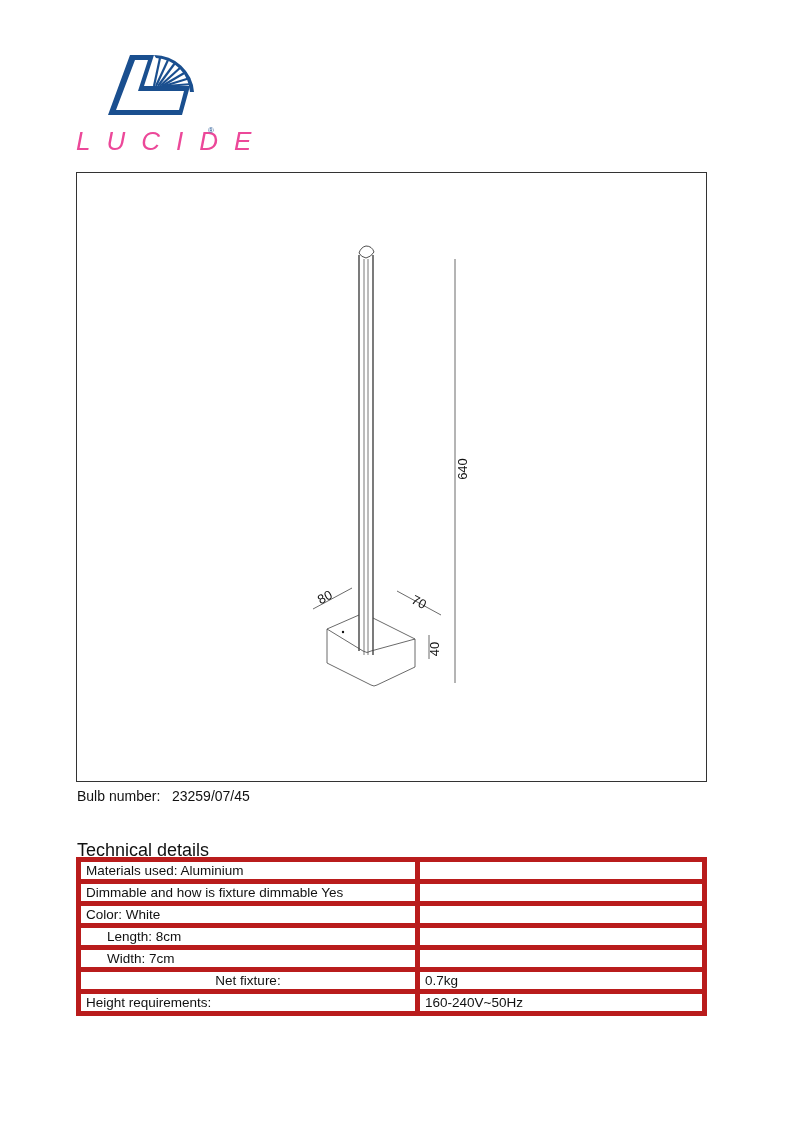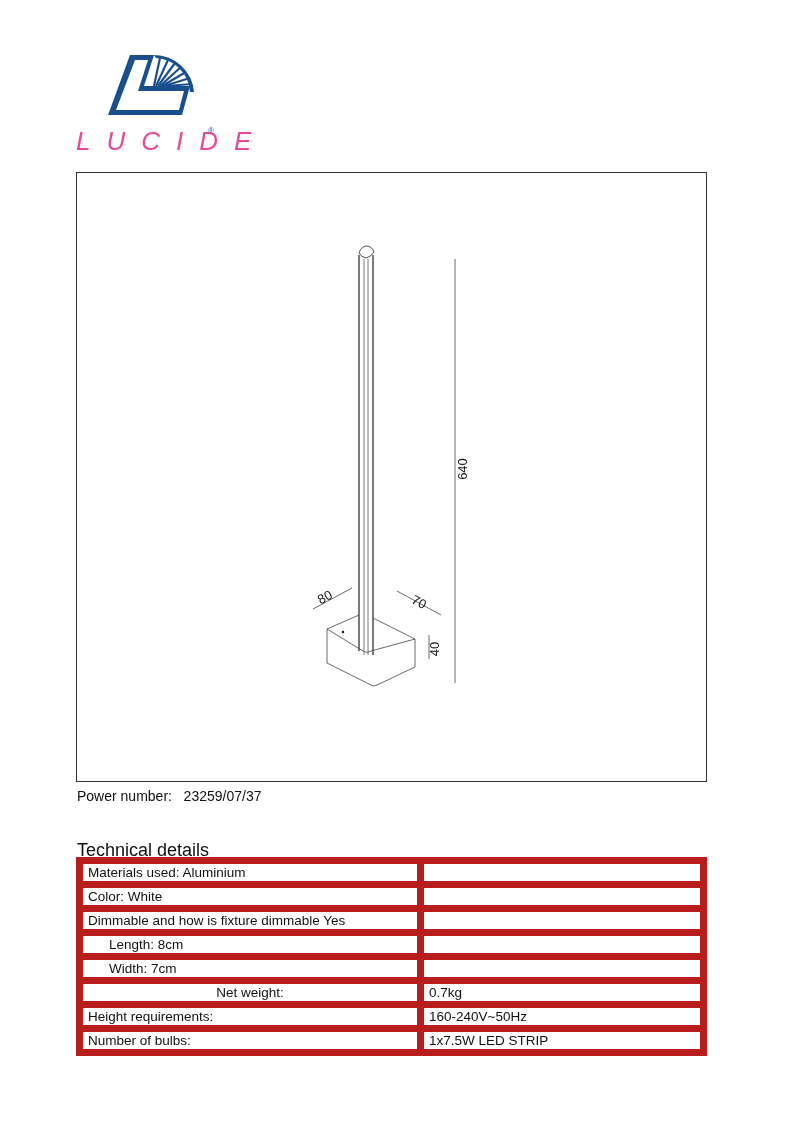--- a/index.html
+++ b/index.html
@@ -10,21 +10,21 @@
   .logo-word { position: absolute; left: 8px; top: 74px; font-family: Liberation Sans, sans-serif;
                font-style: italic; font-size: 26px; letter-spacing: 16px; color: #ec4899; font-weight: normal; }
   .logo-reg { position: absolute; left: 140px; top: 74px; font-size: 8px; color: #1a4f8f; }
   .figure-frame { position: absolute; left: 76px; top: 172px; width: 631px; height: 610px;
                   border: 1px solid #333; box-sizing: border-box; }
   .figure-frame svg { position: absolute; left: 0; top: 0; }
   .item-number { position: absolute; left: 77px; top: 788px; font-size: 14px; }
   .tech-title { position: absolute; left: 77px; top: 840px; font-size: 18px; }
   table.tech { position: absolute; left: 76px; top: 857px; width: 631px; border-collapse: collapse;
                font-size: 13.5px; }
-  table.tech td { border: 7px solid #b91c1c; height: 17px; padding: 0 0 0 5px; line-height: 17px;
+  table.tech td { border: 5px solid #b91c1c; height: 17px; padding: 0 0 0 5px; line-height: 17px;
                   white-space: nowrap; }
   table.tech tr.thin td { border-top-color: #999; }
   table.tech td.left { width: 308px; }
   table.tech td.indent { padding-left: 26px; }
   table.tech td.center { text-align: center; padding-left: 0; }
 </style>
 </head>
 <body>
 
 <div class="logo">
@@ -74,55 +74,51 @@
       <line x1="352" y1="462" x2="352" y2="486"></line>
     </g>
     <text x="390" y="296" font-size="13" font-family="Liberation Sans, sans-serif" fill="#111" transform="rotate(-90 390 296)" text-anchor="middle">640</text>
     <text x="250" y="428" font-size="13" font-family="Liberation Sans, sans-serif" fill="#111" transform="rotate(-28 250 428)" text-anchor="middle">80</text>
     <text x="340" y="433" font-size="13" font-family="Liberation Sans, sans-serif" fill="#111" transform="rotate(28 340 433)" text-anchor="middle">70</text>
     <text x="362" y="476" font-size="13" font-family="Liberation Sans, sans-serif" fill="#111" transform="rotate(-90 362 476)" text-anchor="middle">40</text>
   </svg>
 </div>
 
 <div class="item-number">
-  <span>Power number:</span>
+  <span>Bulb number:</span>
   <span>&nbsp;</span>
-  <span>23259/07/37</span>
+  <span>23259/07/45</span>
 </div>
 
 <div class="tech-title">Technical details</div>
 
 <table class="tech">
   <tbody>
       <tr>
     <td class="left">Materials used:  Aluminium</td>
     <td></td>
   </tr>
   <tr class="thin">
-    <td class="left">Color:  White</td>
+    <td class="left">Dimmable and how is fixture dimmable  Yes</td>
     <td></td>
   </tr>
   <tr class="thin">
-    <td class="left">Dimmable and how is fixture dimmable  Yes</td>
+    <td class="left">Color:  White</td>
     <td></td>
   </tr>
   <tr class="thin">
     <td class="left indent">Length:  8cm</td>
     <td></td>
   </tr>
   <tr>
     <td class="left indent">Width:  7cm</td>
     <td></td>
   </tr>
   <tr>
-    <td class="left center">Net weight:</td>
+    <td class="left center">Net fixture:</td>
     <td>0.7kg</td>
   </tr>
   <tr>
     <td class="left">Height requirements:</td>
     <td>160-240V~50Hz</td>
   </tr>
-  <tr>
-    <td class="left">Number of bulbs:</td>
-    <td>1x7.5W LED STRIP</td>
-  </tr>
 </tbody>
   </table>
 
 </body></html>

